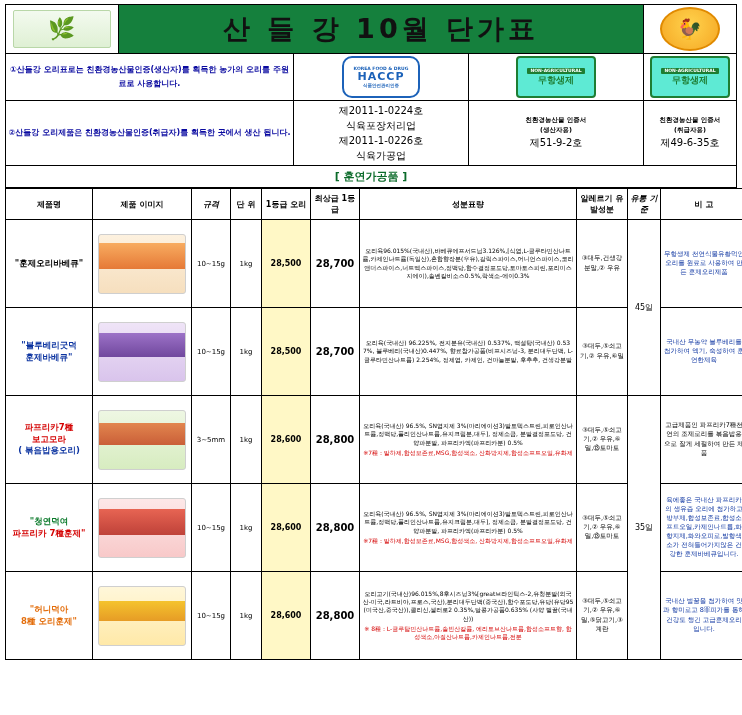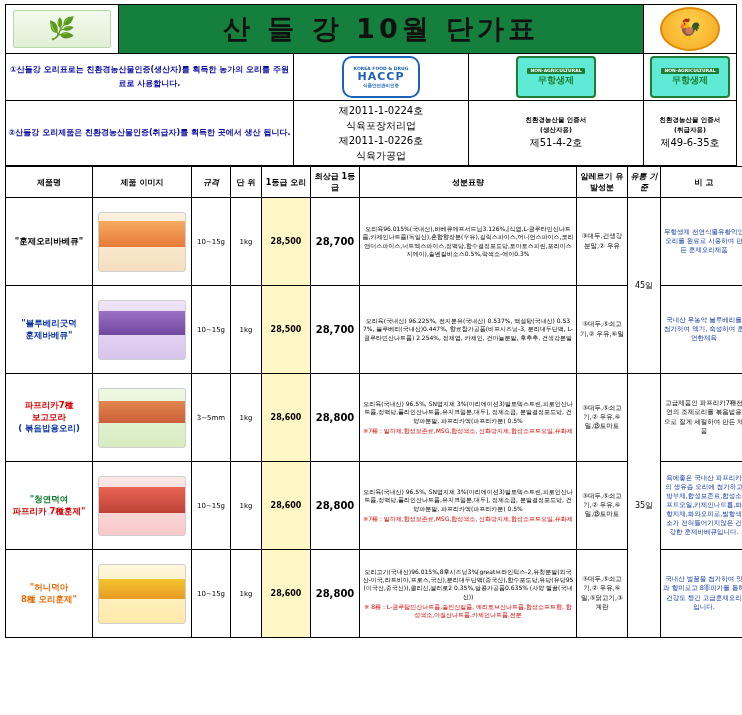--- a/index.html
+++ b/index.html
@@ -159,31 +159,32 @@
       <td colspan="2" class="notice">②산들강 오리제품은 친환경농산물인증(취급자)를 획득한 곳에서 생산 됩니다.</td>
       <td>
         <div class="small-line">제2011-1-0224호</div>
         <div class="small-line">식육포장처리업</div>
         <div class="small-line">제2011-1-0226호</div>
         <div class="small-line">식육가공업</div>
       </td>
       <td>
         <div class="cert-label">친환경농산물 인증서</div>
         <div class="cert-label">(생산자용)</div>
-        <div class="small-line">제51-4-2호</div>
+        <div class="small-line">제51-9-2호</div>
       </td>
       <td>
         <div class="cert-label">친환경농산물 인증서</div>
         <div class="cert-label">(취급자용)</div>
         <div class="small-line">제49-6-35호</div>
       </td>
     </tr>
   </tbody>
     </table>
 
+  <div class="section-bar">[ 훈연가공품 ]</div>
 
   <table class="main">
     <thead>
       <tr>
         <th class="col-name">제품명</th>
         <th class="col-img">제품 이미지</th>
         <th class="col-spec">규격</th>
         <th class="col-unit">단 위</th>
         <th class="col-price1 price-head">1등급 오리</th>
         <th class="col-price2">최상급 1등급</th>

